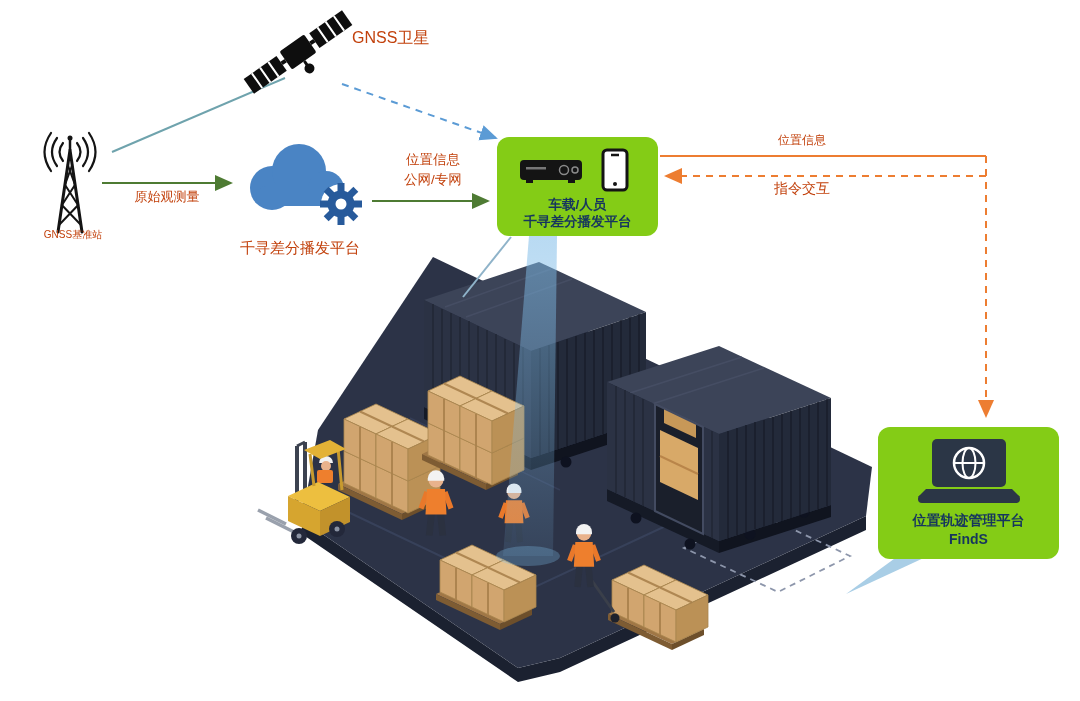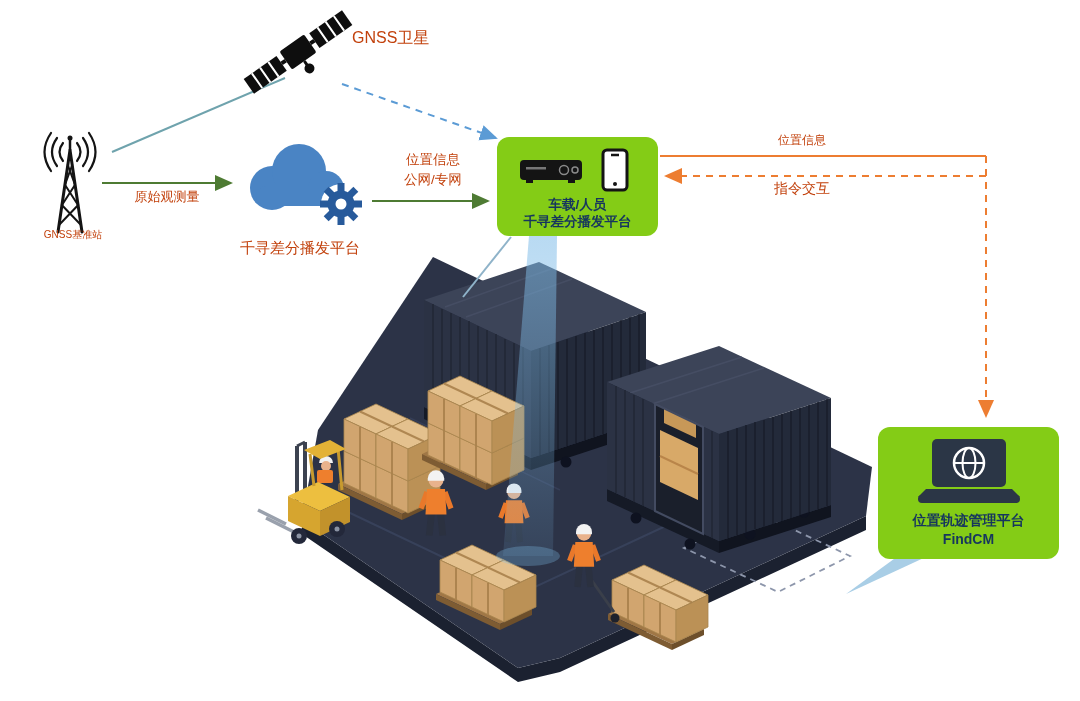--- a/index.html
+++ b/index.html
@@ -277,17 +277,17 @@
     <svg class="finds-icon" width="110" height="70" viewBox="0 0 110 70">
       <rect x="18" y="2" width="74" height="48" rx="5" fill="#2b3646"></rect>
       <circle cx="55" cy="26" r="15" fill="none" stroke="#ffffff" stroke-width="2.5"></circle>
       <ellipse cx="55" cy="26" rx="6.5" ry="15" fill="none" stroke="#ffffff" stroke-width="2"></ellipse>
       <line x1="40" y1="26" x2="70" y2="26" stroke="#ffffff" stroke-width="2"></line>
       <polygon points="12,52 98,52 106,60 4,60" fill="#2b3646"></polygon>
       <rect x="4" y="58" width="102" height="8" rx="4" fill="#2b3646"></rect>
     </svg>
     <div class="bubble-text">
       <div>位置轨迹管理平台</div>
-      <div>FindCM</div>
+      <div>FindS</div>
     </div>
   </div>
 
 </div>
 
 </body></html>

